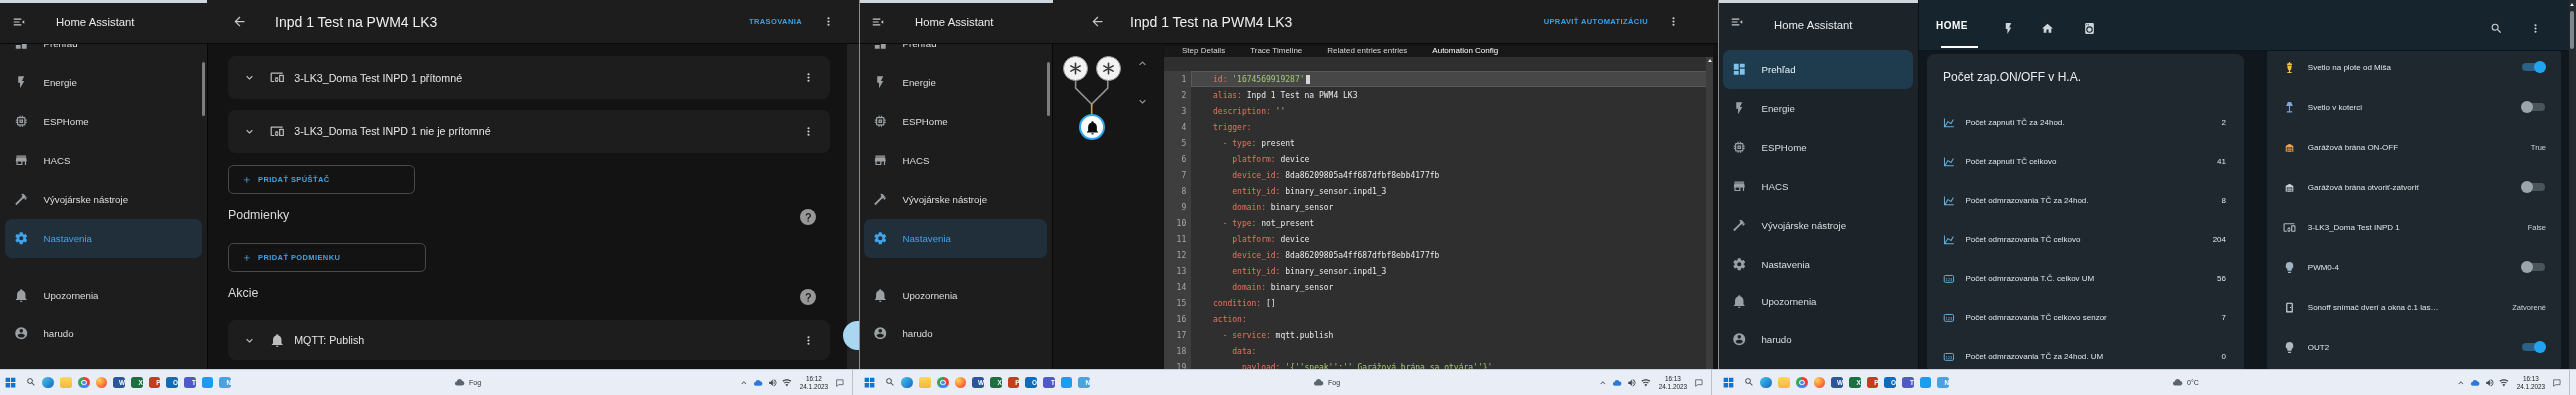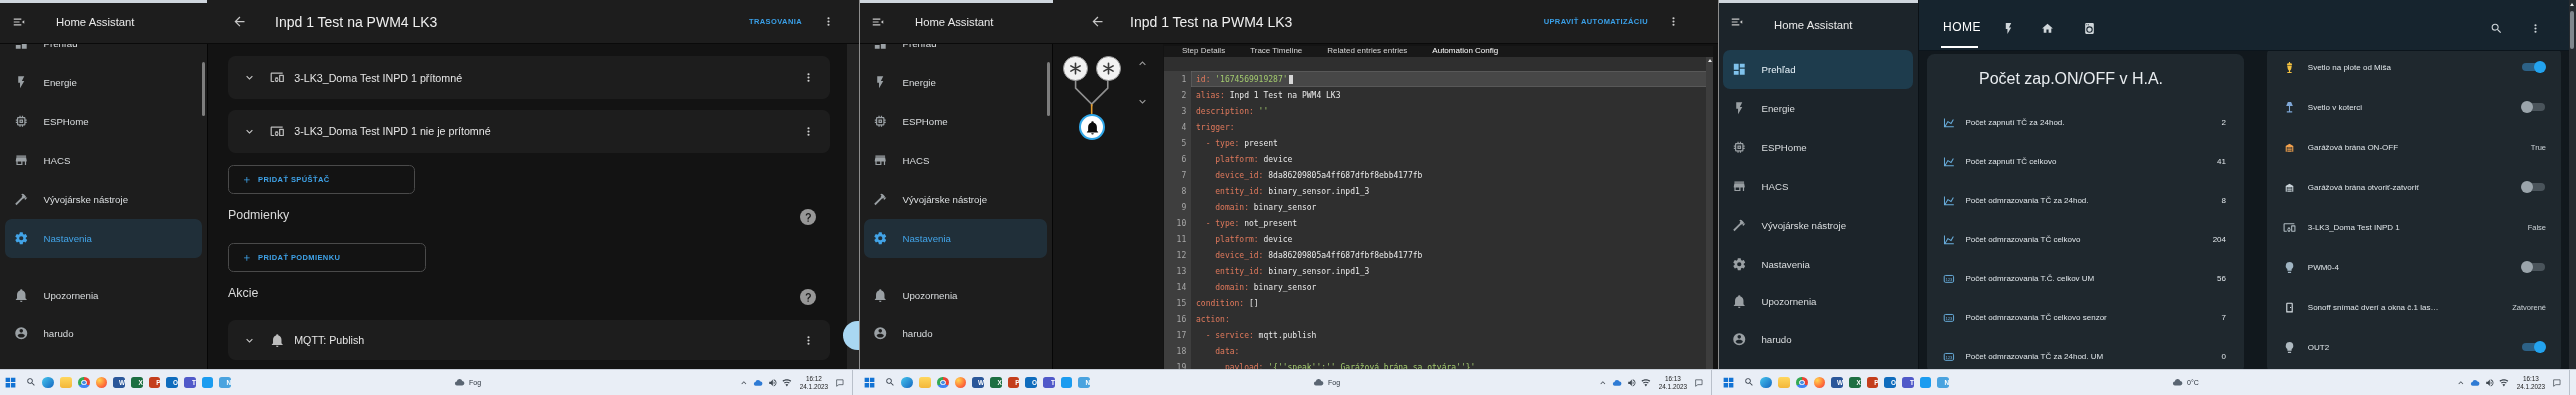--- a/index.html
+++ b/index.html
@@ -71,43 +71,43 @@
          justify-content:center;color:#3a3a3a;}
   .gnode span{width:15px;height:15px;}
   .gnode.sel{width:26px;height:26px;border:2.1px solid #2fa7e9;color:#0c0c0c;background:#fff;}
   .gchev{position:absolute;width:13px;height:13px;color:#9e9e9e;}
   .codewrap{position:absolute;left:305px;right:4.8px;top:57px;bottom:25px;background:#2f2f2f;
             padding-top:14px;overflow:hidden;}
   .code-line{display:flex;height:16px;align-items:center;
              font-family:"DejaVu Sans Mono",monospace;font-size:8px;white-space:pre;}
   .ln{width:27px;flex:none;align-self:stretch;display:flex;align-items:center;justify-content:flex-end;
       padding-right:4.8px;box-sizing:border-box;background:#3e3e3e;color:#a8a8a8;}
-  .ct{flex:1;padding-left:5px;align-self:stretch;display:flex;align-items:center;}
+  .ct{flex:1;padding-left:22px;align-self:stretch;display:flex;align-items:center;}
   .code-line.active .ct{background:#474747;box-shadow:inset 0 0 0 0.5px #6b6b6b;}
   .ck{color:#e0795c;} .cv-str{color:#a3cb6e;} .cv-plain{color:#eaeaea;}
   .cursor{display:inline-block;width:4.3px;height:9px;background:#d6d6d6;margin-left:1.6px;}
   .codesb{position:absolute;right:0;top:0;bottom:0;width:7px;background:#3d3d3d;}
   .codesb .arr{position:absolute;top:2.1px;left:1.3px;width:0;height:0;border-left:2.1px solid transparent;
                border-right:2.1px solid transparent;border-bottom:3.8px solid #e8e8e8;}
 
   
   #p3 .sidebar{background:#1c242a;border-right:1.1px solid #0b1116;}
   .topbar{position:absolute;left:200px;right:0;top:0;height:50px;background:#16242e;z-index:8;
           border-bottom:0.5px solid #0c151c;}
-  .hometab{position:absolute;left:225px;top:20.4px;font-size:12px;font-weight:normal;letter-spacing:0.5px;
+  .hometab{position:absolute;left:218px;top:20.4px;font-size:10px;font-weight:bold;letter-spacing:0.5px;
            color:#fff;z-index:9;}
   .homeline{position:absolute;left:223px;top:46px;width:37px;height:1.6px;background:#fff;z-index:9;}
   .tb-view{position:absolute;top:21.5px;width:13px;height:13px;color:#cfd6da;z-index:9;}
   .winsb{position:absolute;right:0;top:0;width:7.5px;bottom:25px;background:#262b30;z-index:25;}
   .winsb .arr{position:absolute;top:2.7px;left:1.6px;width:0;height:0;border-left:2.1px solid transparent;
               border-right:2.1px solid transparent;border-bottom:3.8px solid #e8e8e8;}
   .winsb .thumb{position:absolute;top:10.7px;left:1.6px;width:4.3px;height:38px;background:#80878d;border-radius:2.1px;}
   .dcard{position:absolute;background:#1f282e;border-radius:7.5px;}
   #lcard{left:209px;width:317px;top:54px;bottom:21.5px;}
-  #lcard .dtitle{position:absolute;left:16px;top:16px;font-size:16px;color:#e9edf0;white-space:nowrap;margin-left:36px;}
+  #lcard .dtitle{position:absolute;left:16px;top:16px;font-size:12px;color:#e9edf0;white-space:nowrap;}
   .lrows{position:absolute;left:0;right:0;top:49px;}
   .lrow{height:39px;display:flex;align-items:center;padding:0 18px 0 16px;}
   .lrow .ric{width:11.8px;height:11.8px;flex:none;}
   .lrow .rlb{margin-left:10.7px;font-size:8px;color:#e0e6ea;white-space:nowrap;}
   .lrow .rvl{margin-left:auto;font-size:8px;color:#e0e6ea;}
   #rcard{left:549px;width:294px;top:47px;bottom:21.5px;}
   .rrow{height:40px;display:flex;align-items:center;padding:0 15px 0 16px;}
   .rrow .ric{width:13px;height:13px;flex:none;}
   .rrow .rlb{margin-left:11.8px;font-size:8px;color:#e0e6ea;white-space:nowrap;overflow:hidden;
              text-overflow:ellipsis;max-width:177px;}

